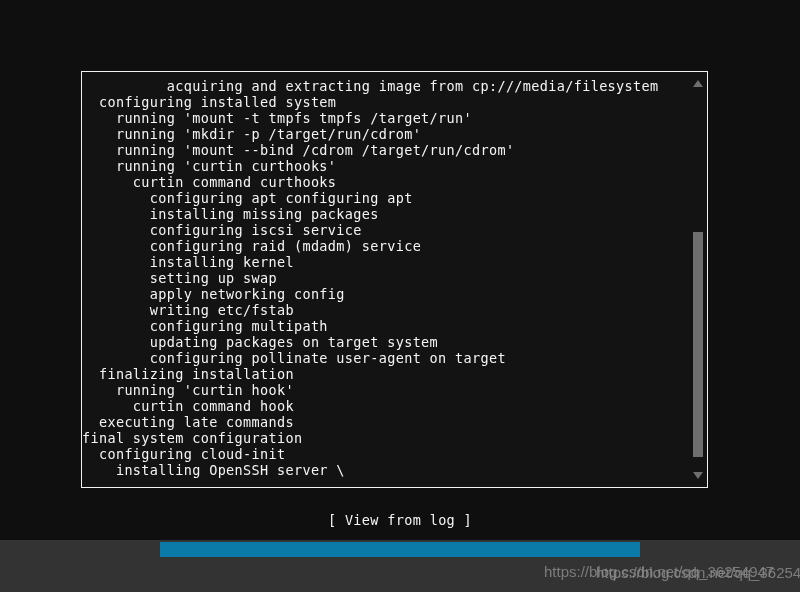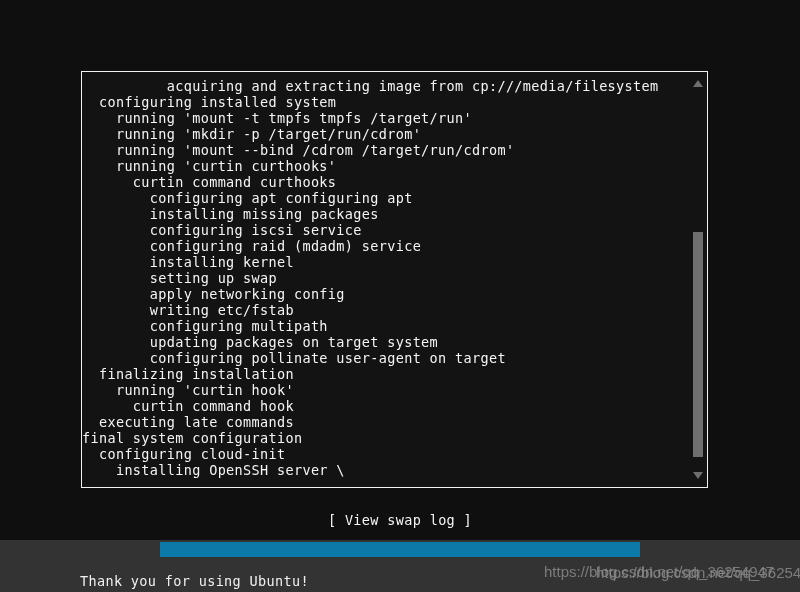--- a/index.html
+++ b/index.html
@@ -185,27 +185,26 @@
   <div id="log-box">
     <div id="log-lines"><div class="log-line">          acquiring and extracting image from cp:///media/filesystem</div><div class="log-line">  configuring installed system</div><div class="log-line">    running 'mount -t tmpfs tmpfs /target/run'</div><div class="log-line">    running 'mkdir -p /target/run/cdrom'</div><div class="log-line">    running 'mount --bind /cdrom /target/run/cdrom'</div><div class="log-line">    running 'curtin curthooks'</div><div class="log-line">      curtin command curthooks</div><div class="log-line">        configuring apt configuring apt</div><div class="log-line">        installing missing packages</div><div class="log-line">        configuring iscsi service</div><div class="log-line">        configuring raid (mdadm) service</div><div class="log-line">        installing kernel</div><div class="log-line">        setting up swap</div><div class="log-line">        apply networking config</div><div class="log-line">        writing etc/fstab</div><div class="log-line">        configuring multipath</div><div class="log-line">        updating packages on target system</div><div class="log-line">        configuring pollinate user-agent on target</div><div class="log-line">  finalizing installation</div><div class="log-line">    running 'curtin hook'</div><div class="log-line">      curtin command hook</div><div class="log-line">  executing late commands</div><div class="log-line">final system configuration</div><div class="log-line">  configuring cloud-init</div><div class="log-line">    installing OpenSSH server \</div></div>
 
     <div id="scrollbar">
       <div class="sb-arrow" id="sb-up"></div>
       <div id="sb-thumb"></div>
       <div class="sb-arrow" id="sb-down"></div>
     </div>
   </div>
 
-  <div id="view-full-log">[ View swap log ]</div>
+  <div id="view-full-log">[ View from log ]</div>
 
   <div id="footer"></div>
 
   <div id="progress-track">
     <div id="progress-fill" style="width: 100%; background: rgb(12, 122, 168);"></div>
     <div id="progress-label">12 / 12</div>
   </div>
 
-  <div id="thanks">Thank you for using Ubuntu!</div>
 
   <div class="watermark" id="watermark-a">https://blog.csdn.net/qq_36254947</div>
   <div class="watermark" id="watermark-b">https://blog.csdn.net/qq_36254947</div>
 
 </div>
 
 </body></html>

